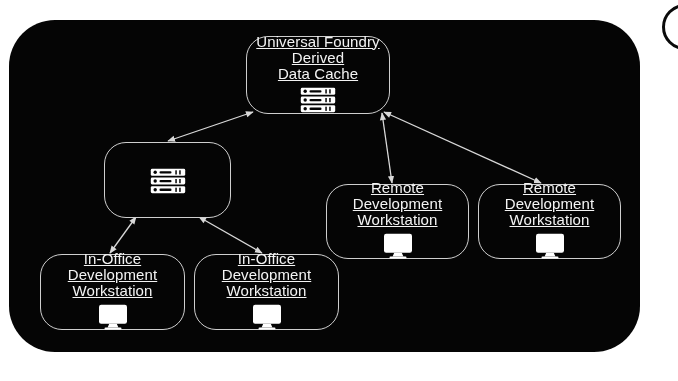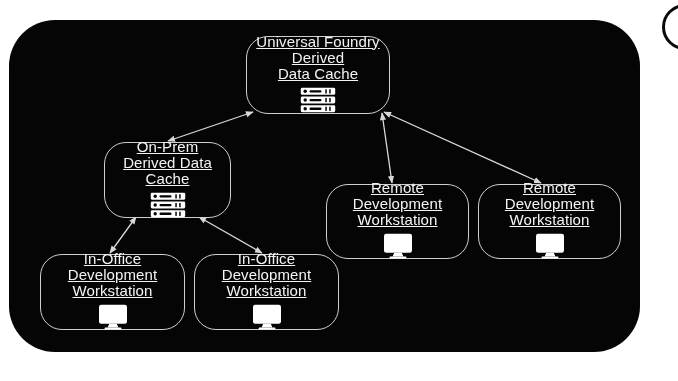--- a/index.html
+++ b/index.html
@@ -150,22 +150,20 @@
           <rect x="25.3" y="19.7" width="1.5" height="4.2"></rect>
           <rect x="29.2" y="2.3" width="1.5" height="4.2"></rect>
           <rect x="29.2" y="11" width="1.5" height="4.2"></rect>
           <rect x="29.2" y="19.7" width="1.5" height="4.2"></rect>
         </g>
       </svg>
     </span>
   </div>
 
   <div class="node" id="node-onprem-cache">
-    <div class="label">On-Prem
-Derived Data Cache</div>
     <span class="glyph">
       <svg width="36" height="26" viewBox="0 0 36 26" xmlns="http://www.w3.org/2000/svg">
         <g fill="#ffffff">
           <rect x="0.8" y="0.8" width="34.4" height="7" rx="1.4"></rect>
           <rect x="0.8" y="9.5" width="34.4" height="7" rx="1.4"></rect>
           <rect x="0.8" y="18.2" width="34.4" height="7" rx="1.4"></rect>
         </g>
         <g fill="#050505">
           <circle cx="5.2" cy="4.3" r="1.7"></circle>
           <circle cx="5.2" cy="13" r="1.7"></circle>

